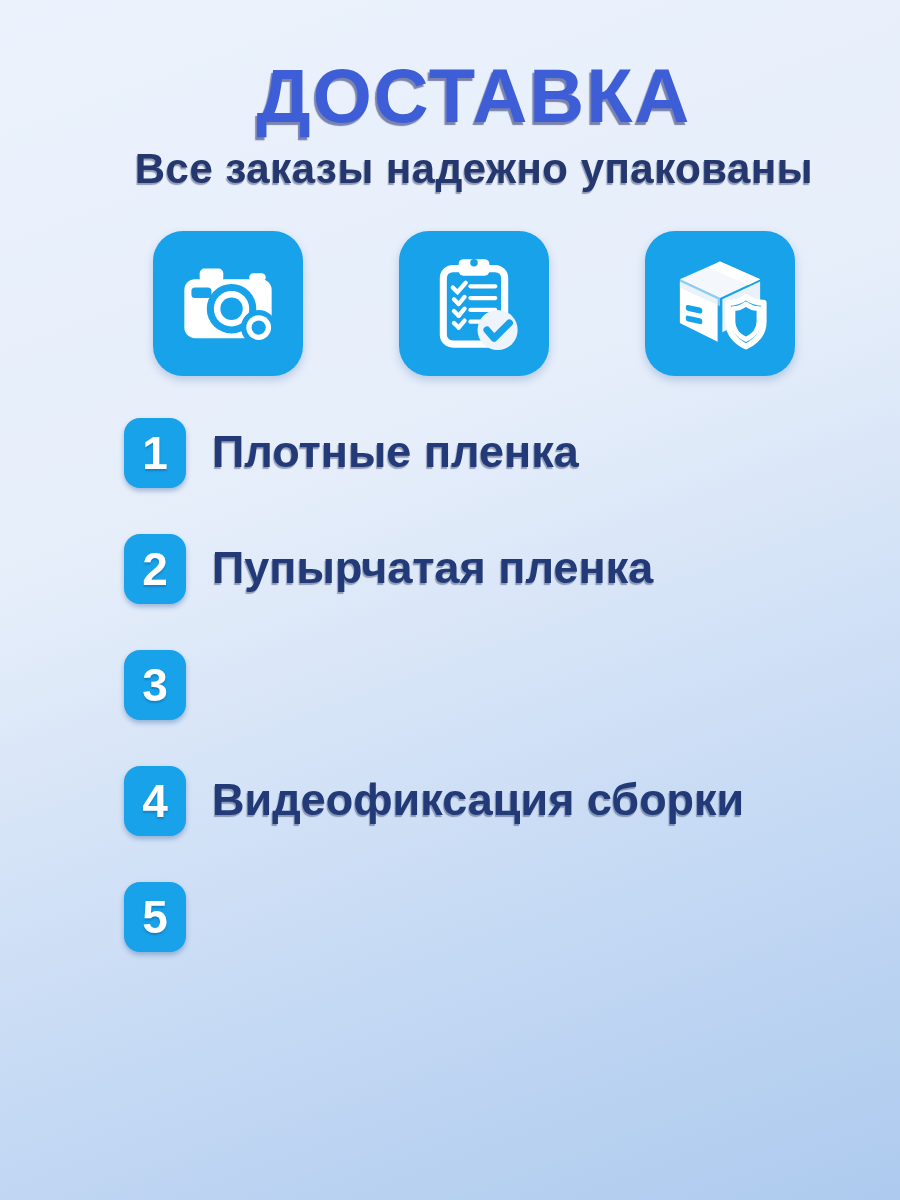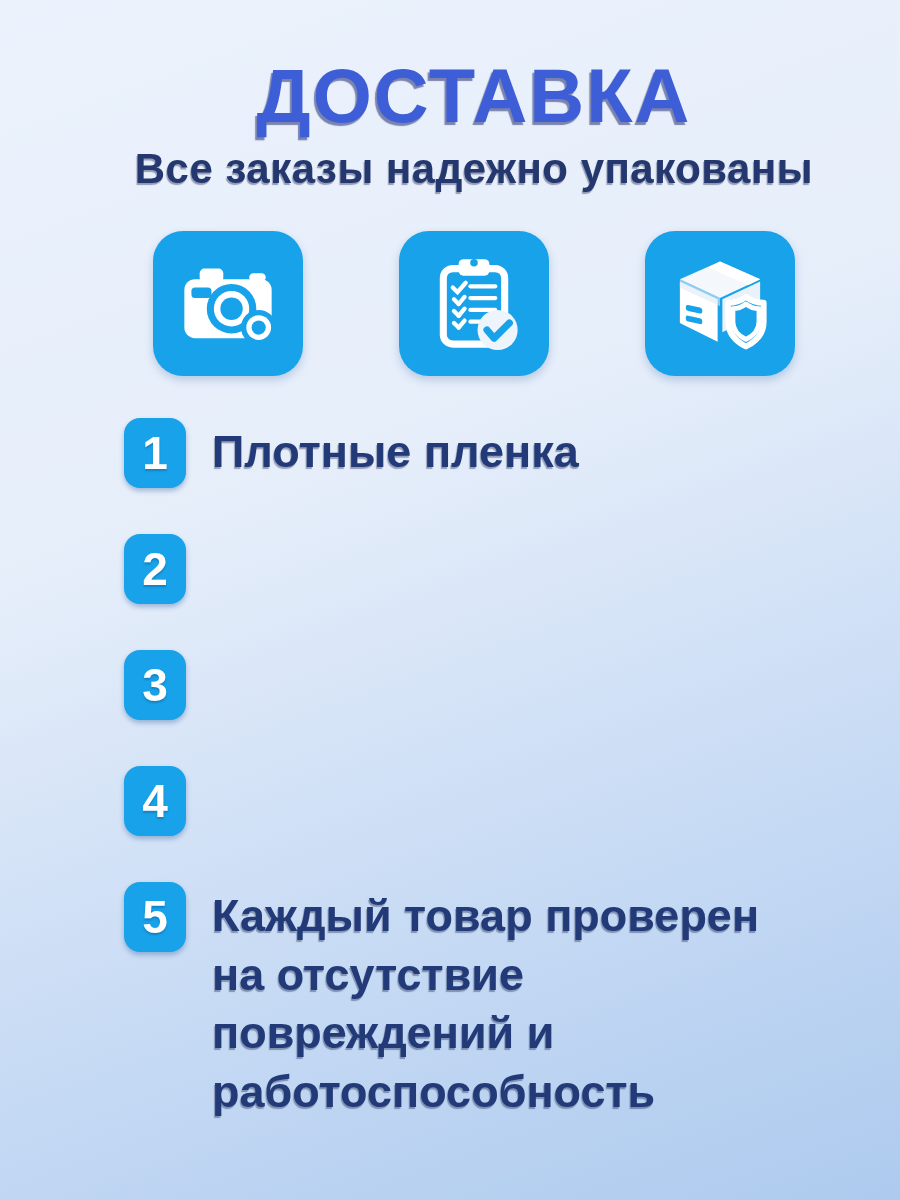--- a/index.html
+++ b/index.html
@@ -123,33 +123,31 @@
 
   <div class="list">
 
     <div class="list-row">
       <div class="num-badge">1</div>
       <div class="row-text">Плотные пленка</div>
     </div>
 
     <div class="list-row">
       <div class="num-badge">2</div>
+      <div class="row-text">Пупырчатая пленка</div>
     </div>
 
     <div class="list-row">
       <div class="num-badge">3</div>
     </div>
 
     <div class="list-row">
       <div class="num-badge">4</div>
+      <div class="row-text">Видеофиксация сборки</div>
     </div>
 
     <div class="list-row">
       <div class="num-badge">5</div>
-      <div class="row-text">Каждый товар проверен
-на отсутствие
-повреждений и
-работоспособность</div>
     </div>
 
   </div>
 
 </div>
 
 </body></html>

